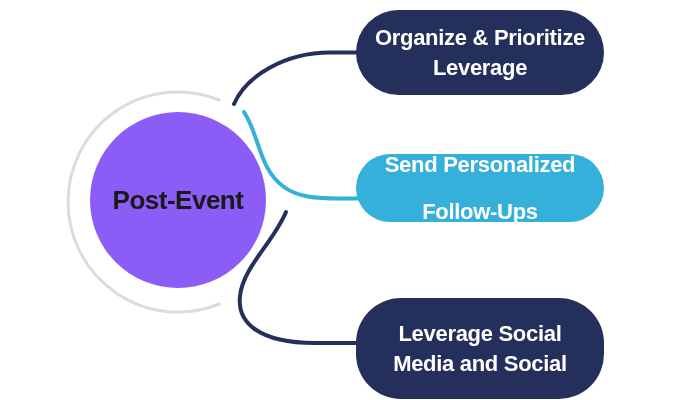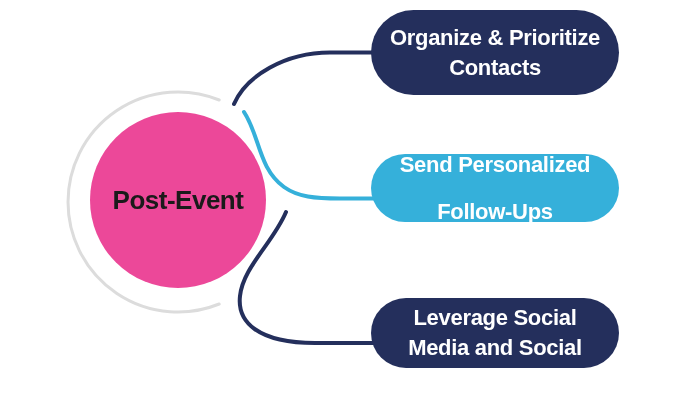--- a/index.html
+++ b/index.html
@@ -37,31 +37,31 @@
   }
   .hub-title {
     font-size: 26px;
     font-weight: 700;
     line-height: 38px;
     letter-spacing: -0.5px;
     white-space: nowrap;
   }
   .pill {
     position: absolute;
-    left: 371px;
+    left: 356px;
     width: 248px;
     display: flex;
     flex-direction: column;
     align-items: center;
     justify-content: center;
     text-align: center;
   }
   .pill-1 { top: 10px;  height: 85px; border-radius: 43px; }
   .pill-2 { top: 154px; height: 68px; border-radius: 45px; }
-  .pill-3 { top: 298px; height: 70px; border-radius: 45px; }
+  .pill-3 { top: 298px; height: 101px; border-radius: 45px; }
   .pill-label {
     font-size: 22px;
     font-weight: 700;
     line-height: 30px;
     letter-spacing: -0.3px;
     white-space: nowrap;
   }
 </style>
 </head>
 <body>
@@ -72,27 +72,27 @@
 
     <path d="M 219.2 100 A 110 110 0 1 0 219.2 304" fill="none" stroke-width="3" stroke-linecap="round" style="stroke: rgb(220, 220, 220);"></path>
 
     <path d="M 234 104 C 246 76, 285 52.5, 330 52.5 L 377 52.5" fill="none" stroke-width="4" stroke-linecap="round" style="stroke: rgb(36, 47, 92);"></path>
 
     <path d="M 244 112 C 260 136, 258 168, 284 187 C 298 197, 315 198.5, 340 198.5 L 377 198.5" fill="none" stroke-width="4" stroke-linecap="round" style="stroke: rgb(53, 176, 218);"></path>
 
     <path d="M 286 212 C 273 243, 243 267, 240 296 C 237 322, 258 343, 315 343 L 377 343" fill="none" stroke-width="4" stroke-linecap="round" style="stroke: rgb(36, 47, 92);"></path>
   </svg>
 
-  <div class="hub-circle" style="background: #ec4899;">
+  <div class="hub-circle" style="background: #8b5cf6;">
     <div class="hub-title" style="color: rgb(26, 26, 26);">Post-Event</div>
   </div>
 
   <div class="pill pill-1" style="background: rgb(36, 47, 92);">
     <div class="pill-label" style="color: rgb(255, 255, 255);">Organize &amp; Prioritize</div>
-    <div class="pill-label" style="color: rgb(255, 255, 255);">Contacts</div>
+    <div class="pill-label" style="color: rgb(255, 255, 255);">Leverage</div>
   </div>
 
   <div class="pill pill-2" style="background: rgb(53, 176, 218);">
     <div class="pill-label" style="color: rgb(255, 255, 255);">Send Personalized</div>
     <div class="pill-label" style="color: rgb(255, 255, 255); margin-top: 17px;">Follow-Ups</div>
   </div>
 
   <div class="pill pill-3" style="background: rgb(36, 47, 92);">
     <div class="pill-label" style="color: rgb(255, 255, 255);">Leverage Social</div>
     <div class="pill-label" style="color: rgb(255, 255, 255);">Media and Social</div>

